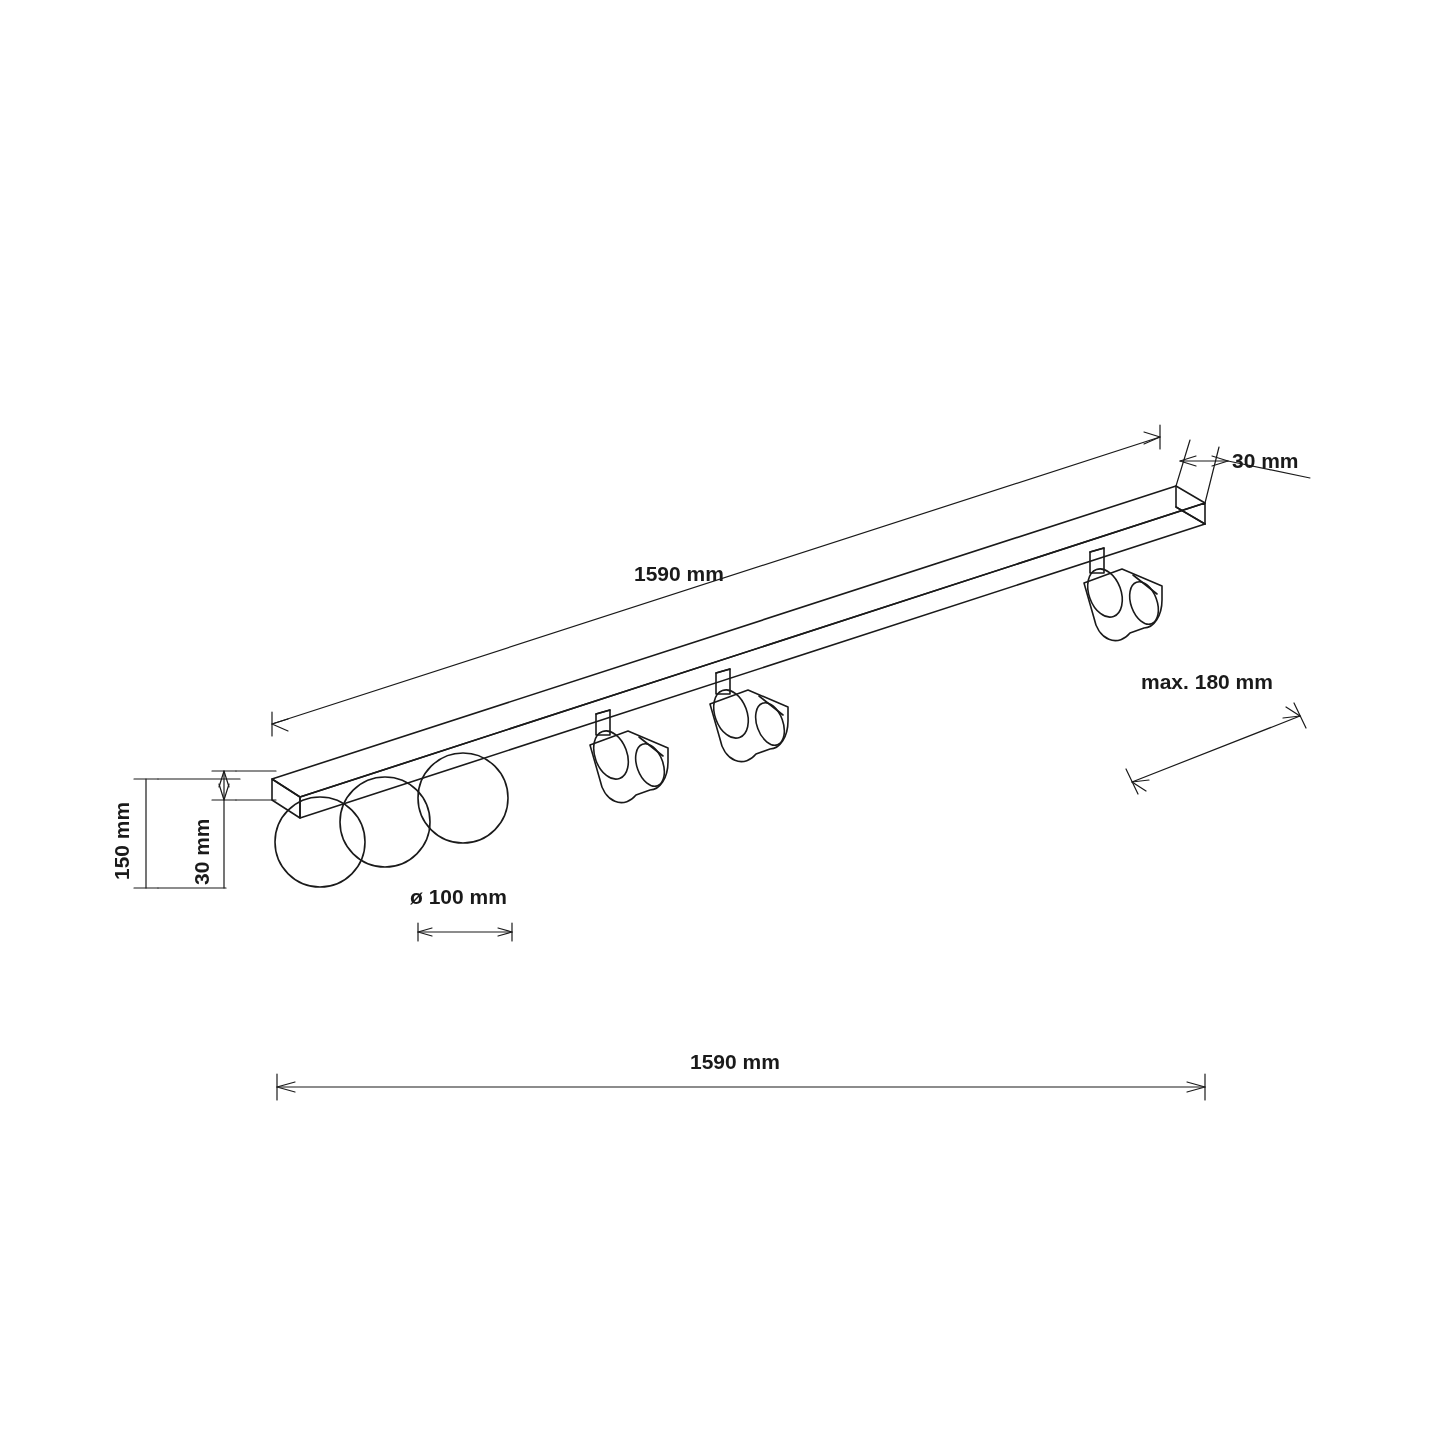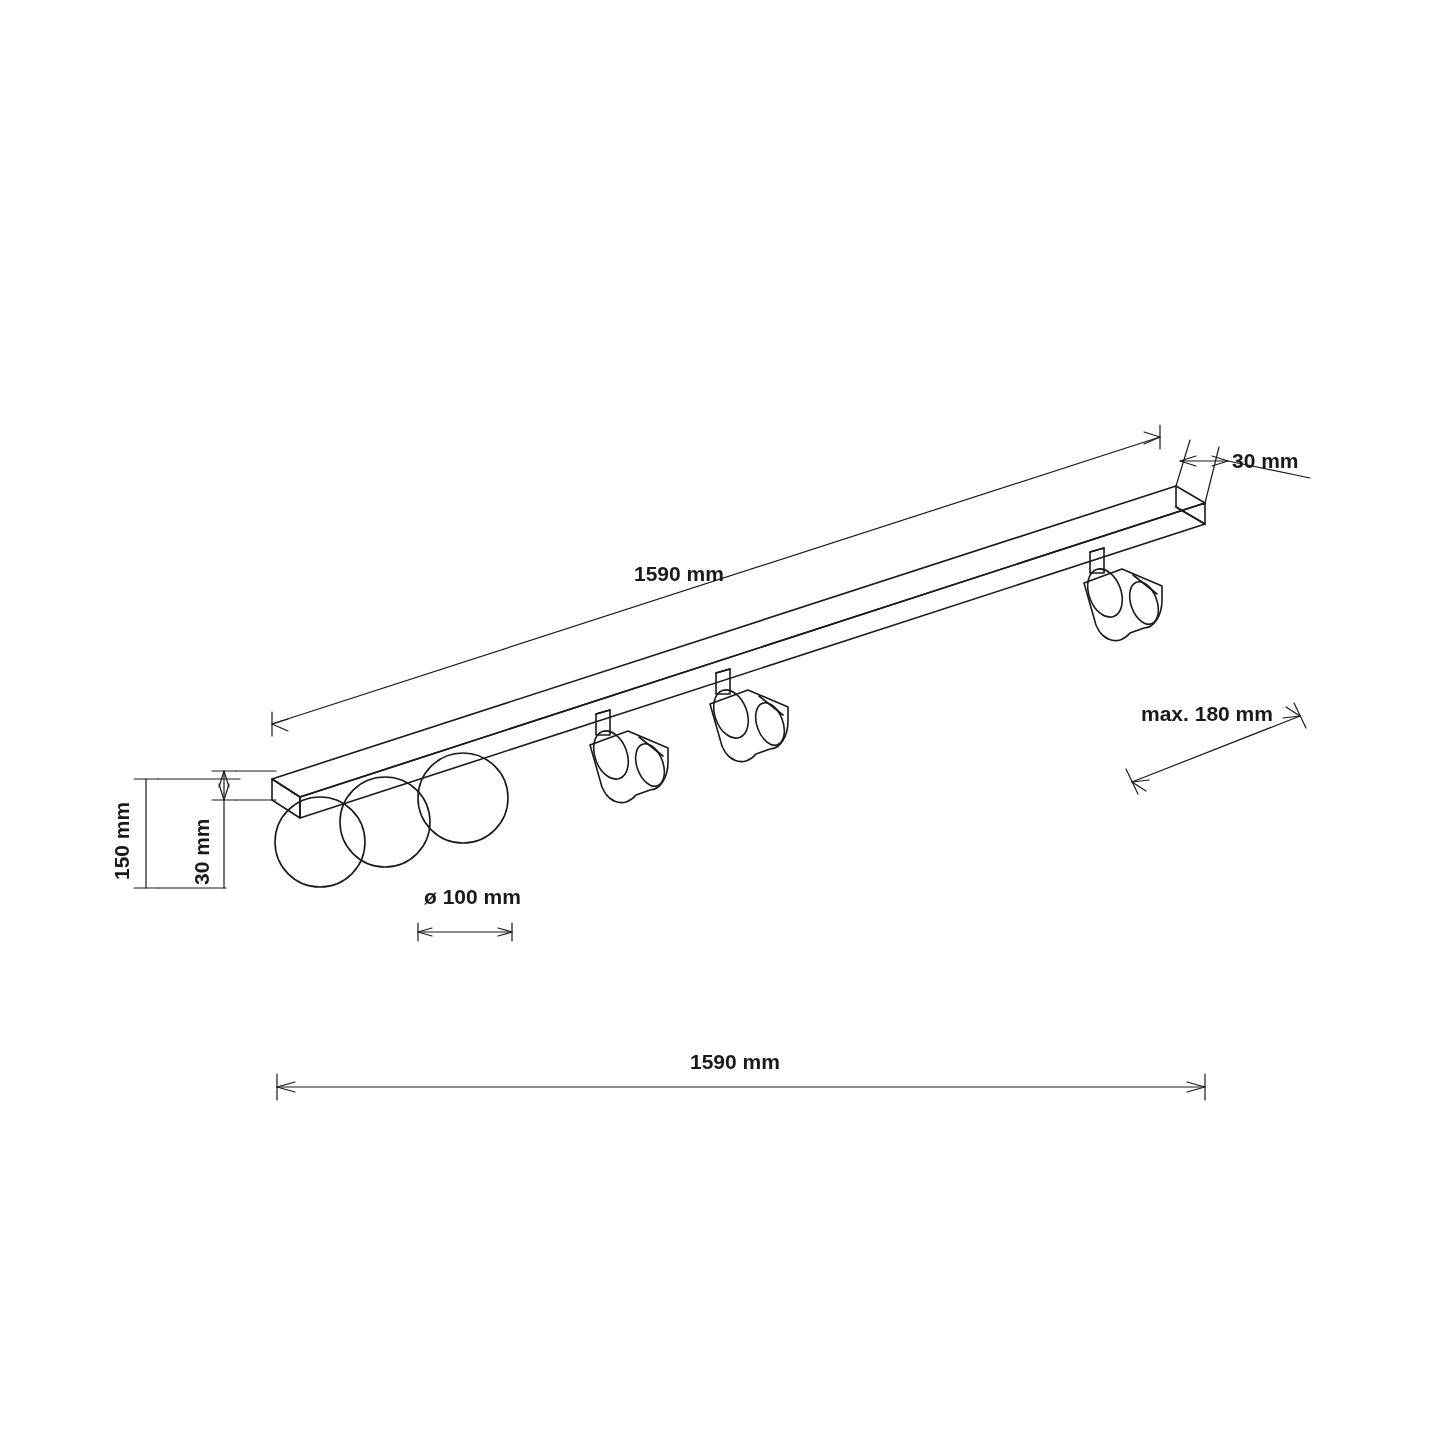--- a/index.html
+++ b/index.html
@@ -149,23 +149,23 @@
         <path d="M 1205 1087 L 1187 1082 M 1205 1087 L 1187 1092"></path>
       </g>
 
     </g>
   </svg>
 
   <div class="dim-label" style="left:634px; top:562px;">1590 mm</div>
 
   <div class="dim-label" style="left:1232px; top:449px;">30 mm</div>
 
-  <div class="dim-label" style="left:1141px; top:702px;">max. 180 mm</div>
+  <div class="dim-label" style="left:1141px; top:670px;">max. 180 mm</div>
 
   <div class="dim-label rot90" style="left:110px; top:880px;">150 mm</div>
 
   <div class="dim-label rot90" style="left:190px; top:885px;">30 mm</div>
 
-  <div class="dim-label" style="left:424px; top:885px;">ø 100 mm</div>
+  <div class="dim-label" style="left:410px; top:885px;">ø 100 mm</div>
 
   <div class="dim-label" style="left:690px; top:1050px;">1590 mm</div>
 
 </div>
 
 </body></html>

